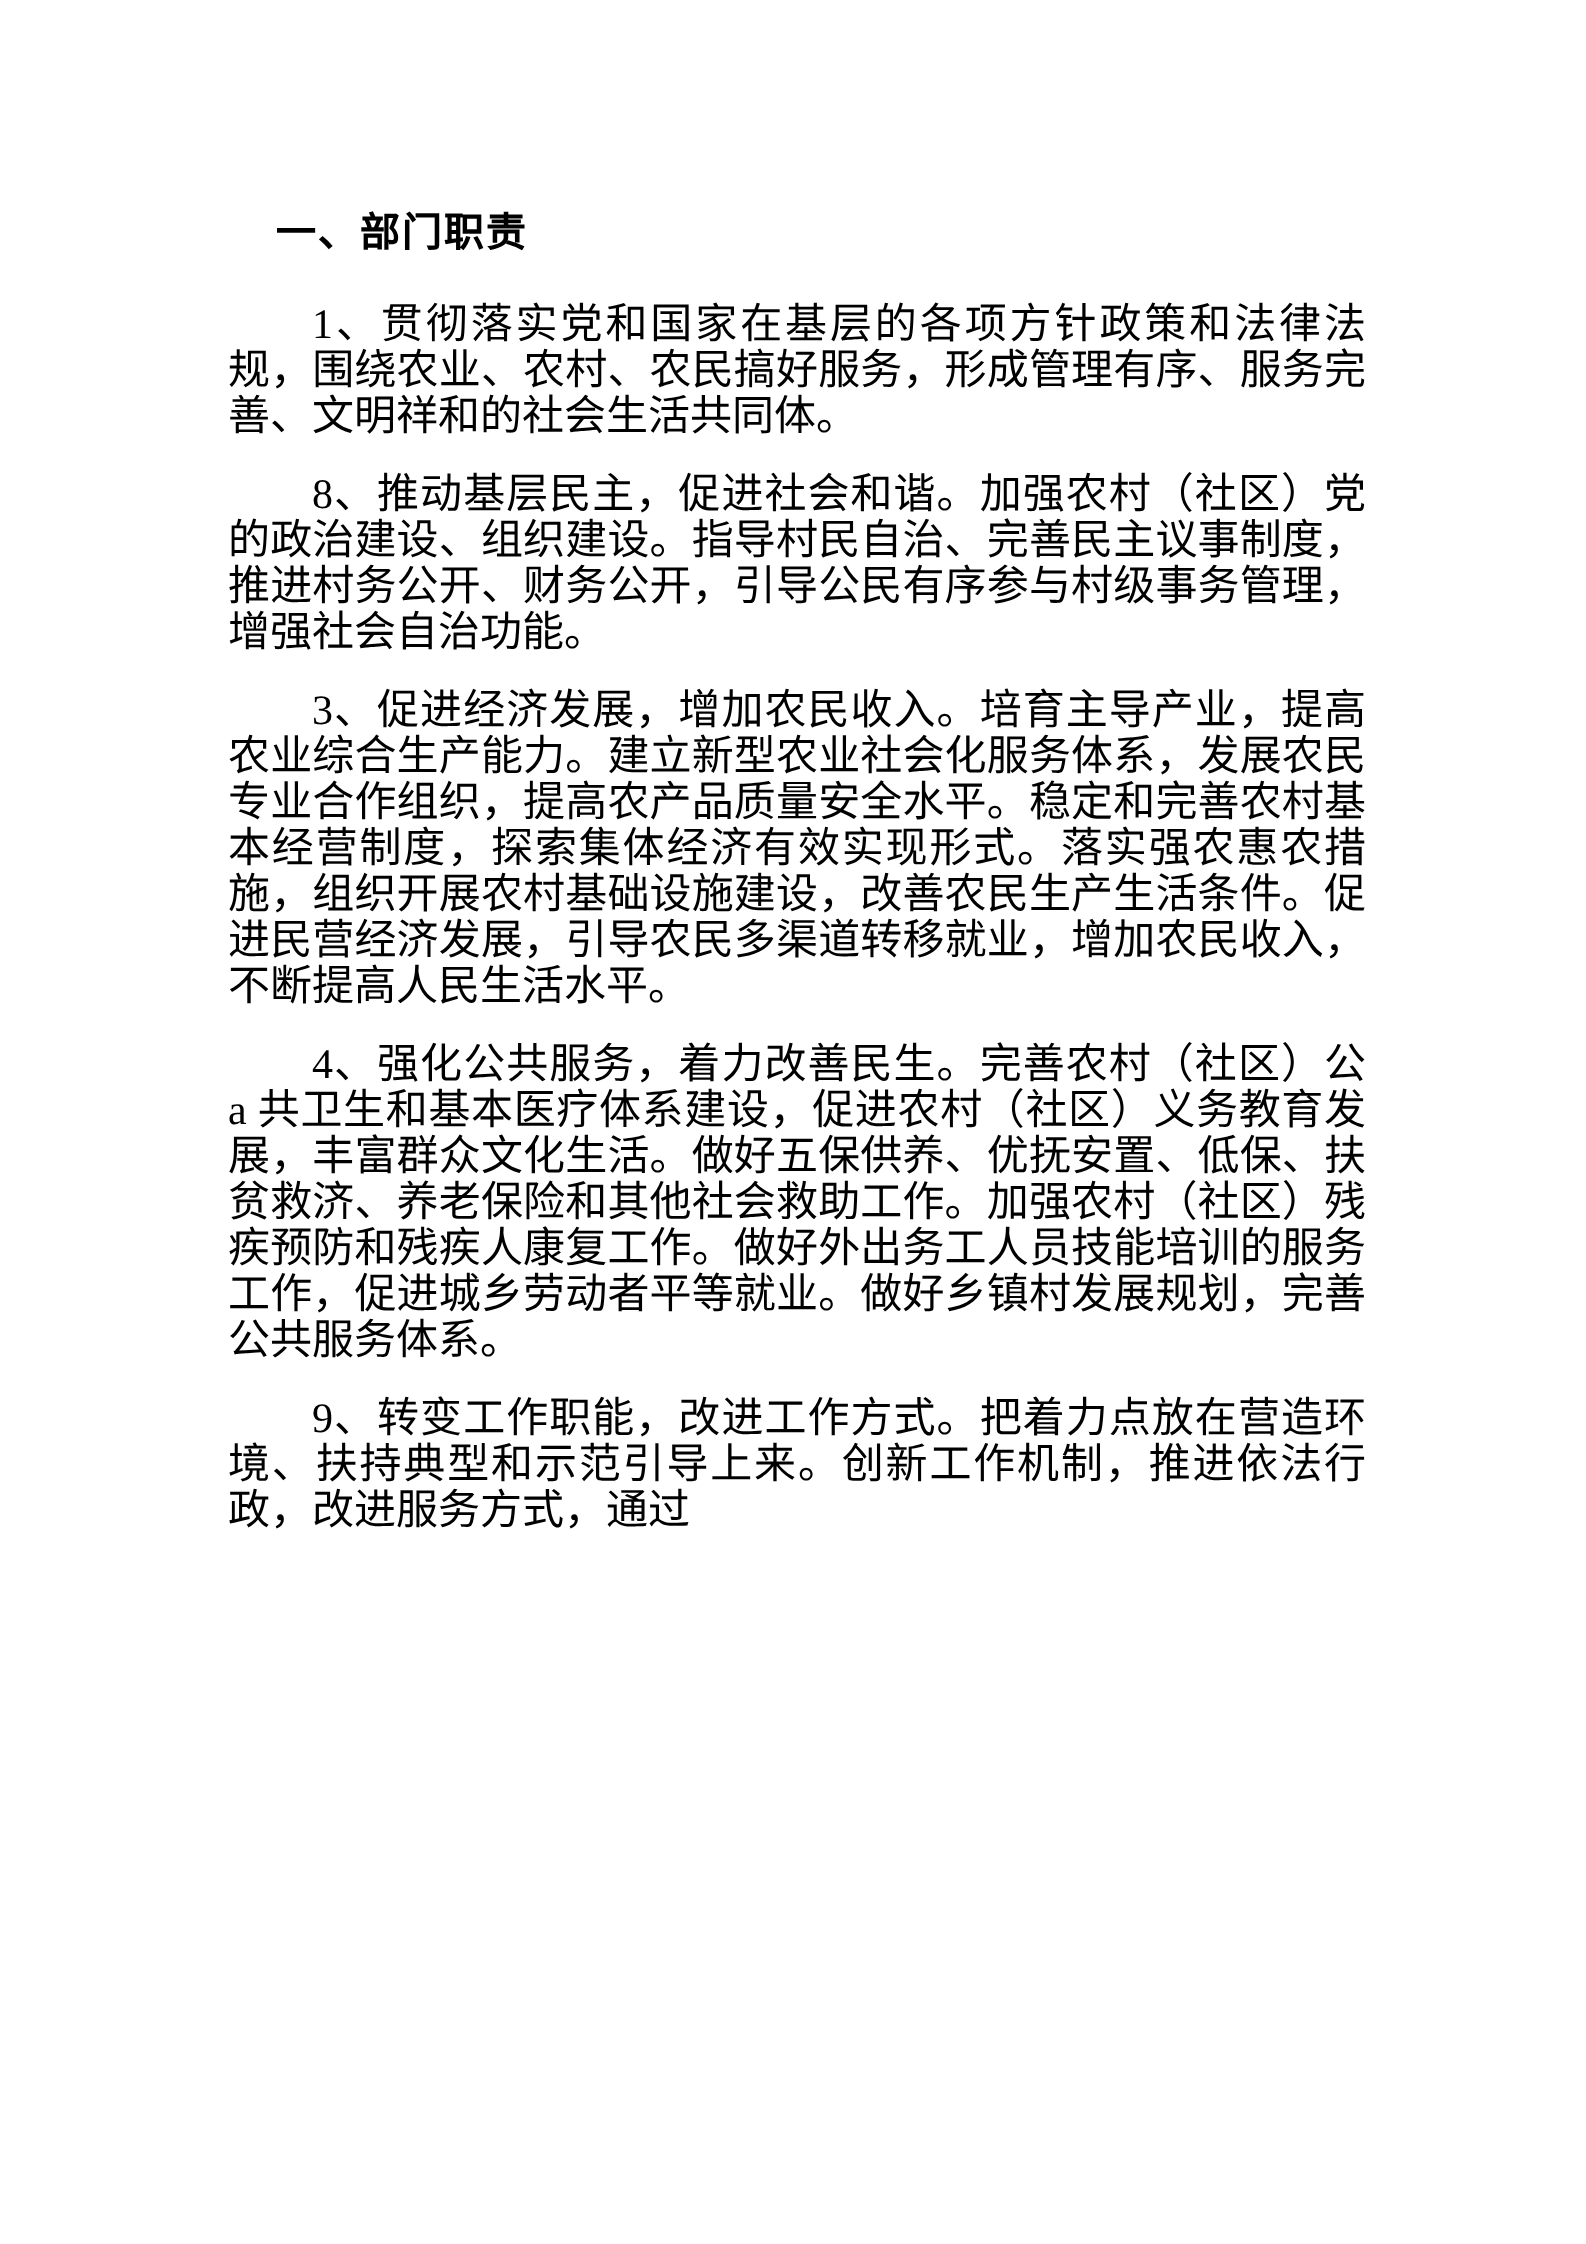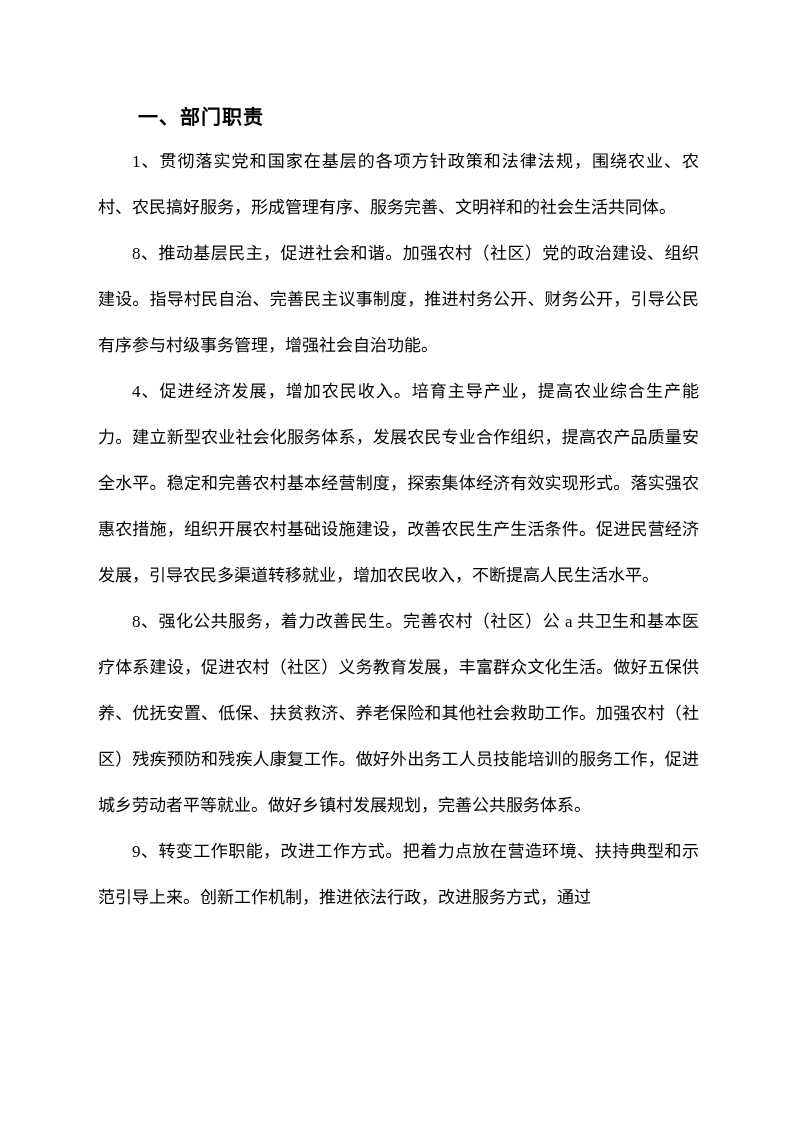--- a/index.html
+++ b/index.html
@@ -24,33 +24,33 @@
   }
   .heading {
     font-size: 20px;
     font-weight: bold;
     line-height: 35px;
     margin: 0 0 4px 0;
     text-indent: 2em;
     letter-spacing: 1px;
   }
   .para {
-    font-size: 17px;
-    line-height: 46px;
-    margin: 0;
+    font-size: 21px;
+    line-height: 23px;
+    margin: 16px;
     text-align: justify;
     text-justify: inter-ideograph;
     text-indent: 2em;
   }
 </style>
 </head>
 <body>
 
 <div class="page">
   <div class="content">
     <h1 class="heading">一、部门职责</h1>
     <p class="para">1、贯彻落实党和国家在基层的各项方针政策和法律法规，围绕农业、农村、农民搞好服务，形成管理有序、服务完善、文明祥和的社会生活共同体。</p>
     <p class="para">8、推动基层民主，促进社会和谐。加强农村（社区）党的政治建设、组织建设。指导村民自治、完善民主议事制度，推进村务公开、财务公开，引导公民有序参与村级事务管理，增强社会自治功能。</p>
-    <p class="para">4、促进经济发展，增加农民收入。培育主导产业，提高农业综合生产能力。建立新型农业社会化服务体系，发展农民专业合作组织，提高农产品质量安全水平。稳定和完善农村基本经营制度，探索集体经济有效实现形式。落实强农惠农措施，组织开展农村基础设施建设，改善农民生产生活条件。促进民营经济发展，引导农民多渠道转移就业，增加农民收入，不断提高人民生活水平。</p>
-    <p class="para">8、强化公共服务，着力改善民生。完善农村（社区）公 a 共卫生和基本医疗体系建设，促进农村（社区）义务教育发展，丰富群众文化生活。做好五保供养、优抚安置、低保、扶贫救济、养老保险和其他社会救助工作。加强农村（社区）残疾预防和残疾人康复工作。做好外出务工人员技能培训的服务工作，促进城乡劳动者平等就业。做好乡镇村发展规划，完善公共服务体系。</p>
+    <p class="para">3、促进经济发展，增加农民收入。培育主导产业，提高农业综合生产能力。建立新型农业社会化服务体系，发展农民专业合作组织，提高农产品质量安全水平。稳定和完善农村基本经营制度，探索集体经济有效实现形式。落实强农惠农措施，组织开展农村基础设施建设，改善农民生产生活条件。促进民营经济发展，引导农民多渠道转移就业，增加农民收入，不断提高人民生活水平。</p>
+    <p class="para">4、强化公共服务，着力改善民生。完善农村（社区）公 a 共卫生和基本医疗体系建设，促进农村（社区）义务教育发展，丰富群众文化生活。做好五保供养、优抚安置、低保、扶贫救济、养老保险和其他社会救助工作。加强农村（社区）残疾预防和残疾人康复工作。做好外出务工人员技能培训的服务工作，促进城乡劳动者平等就业。做好乡镇村发展规划，完善公共服务体系。</p>
     <p class="para">9、转变工作职能，改进工作方式。把着力点放在营造环境、扶持典型和示范引导上来。创新工作机制，推进依法行政，改进服务方式，通过</p>
   </div>
 </div>
 
 </body></html>

